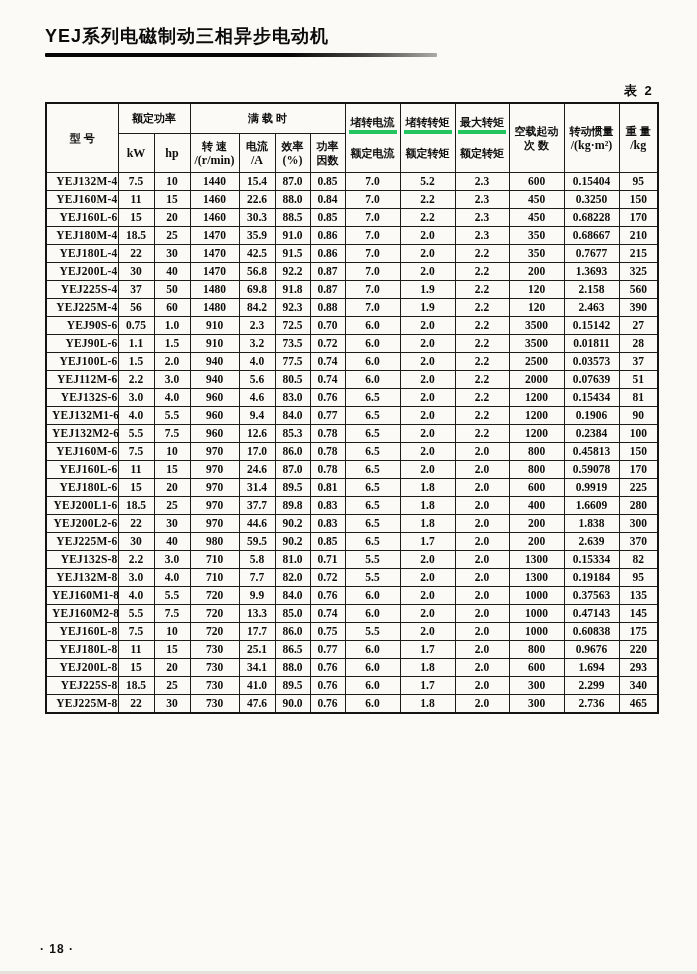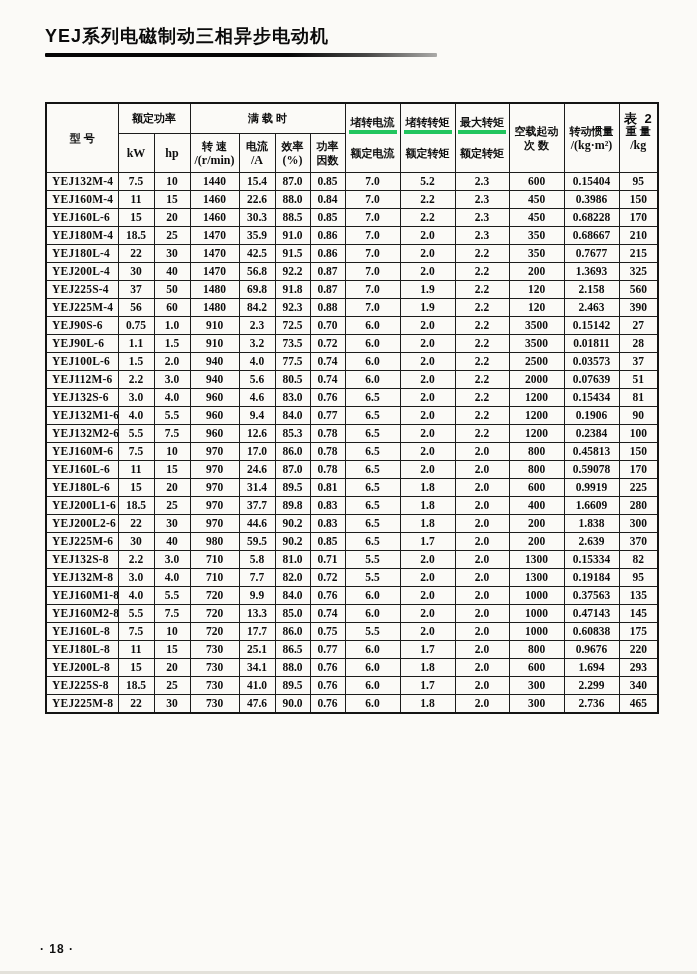--- a/index.html
+++ b/index.html
@@ -22,21 +22,21 @@
   .title-rule{
     position:absolute;left:45px;top:53px;width:392px;height:4px;
     background:linear-gradient(to right,#050505 0%,#050505 62%,rgba(10,10,10,.75) 82%,rgba(20,20,20,.35) 100%);
     border-radius:1px;
   }
 
   
   .table-label{
     position:absolute;left:624px;top:82px;
     font-family:"Liberation Sans", sans-serif;
-    font-weight:bold;font-size:13px;color:#0b0b0b;letter-spacing:2px;margin-top:28px;
+    font-weight:bold;font-size:13px;color:#0b0b0b;letter-spacing:2px;
   }
 
   
   table.spec{
     position:absolute;left:45px;top:102px;
     width:612px;
     border-collapse:collapse;
     table-layout:fixed;
     background:transparent;
   }
@@ -61,21 +61,21 @@
   .frac{display:inline-block;}
   .frac .num{display:block;border-bottom:4px solid #22c55e;padding:0 2px 1px 2px;line-height:13px;}
   .frac .den{display:block;padding-top:13px;line-height:13px;}
 
   tbody td{
     height:17px;line-height:17px;
     font-size:11.5px;font-weight:bold;color:#0d0d0d;
     font-family:"Liberation Serif", serif;
   }
   tbody td.cell-model{
-    text-align:left;padding-left:5px;letter-spacing:0.2px;margin-top:10px;
+    text-align:right;padding-left:5px;letter-spacing:0.2px;margin-top:10px;
   }
 
   
   .page-number{
     position:absolute;left:40px;top:942px;
     font-family:"Liberation Sans", sans-serif;
     font-weight:bold;font-size:12px;color:#101010;letter-spacing:1px;text-align:center;
   }
   .scan-edge{
     position:absolute;left:0;bottom:0;width:100%;height:3px;
@@ -200,21 +200,21 @@
       <td>11</td>
       <td>15</td>
       <td>1460</td>
       <td>22.6</td>
       <td>88.0</td>
       <td>0.84</td>
       <td>7.0</td>
       <td>2.2</td>
       <td>2.3</td>
       <td>450</td>
-      <td>0.3986</td>
+      <td>0.3250</td>
       <td>150</td>
     </tr>
         <tr>
       <td class="cell-model">YEJ160L-6</td>
       <td>15</td>
       <td>20</td>
       <td>1460</td>
       <td>30.3</td>
       <td>88.5</td>
       <td>0.85</td>

